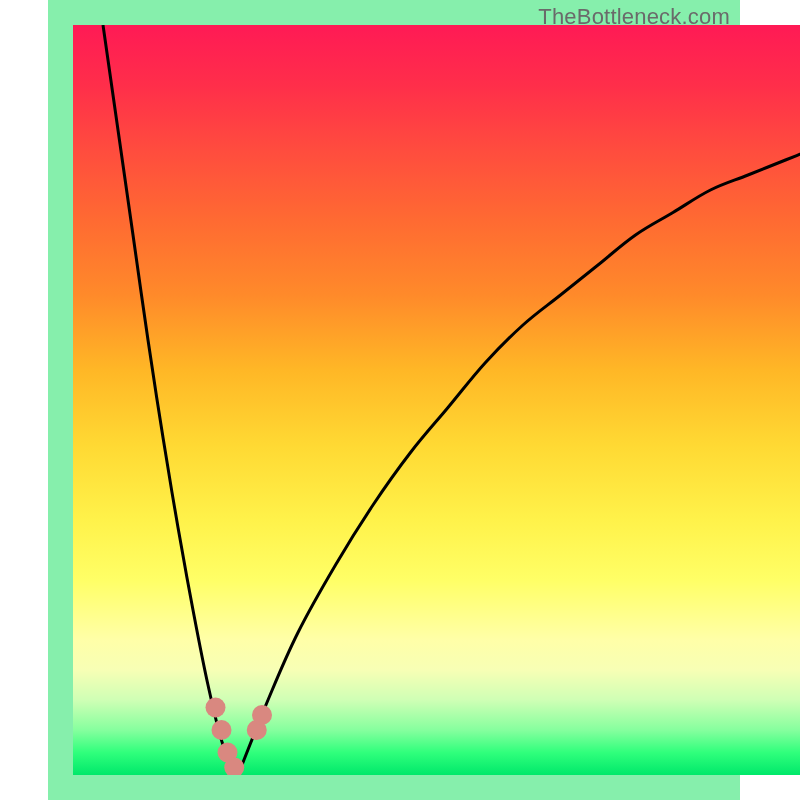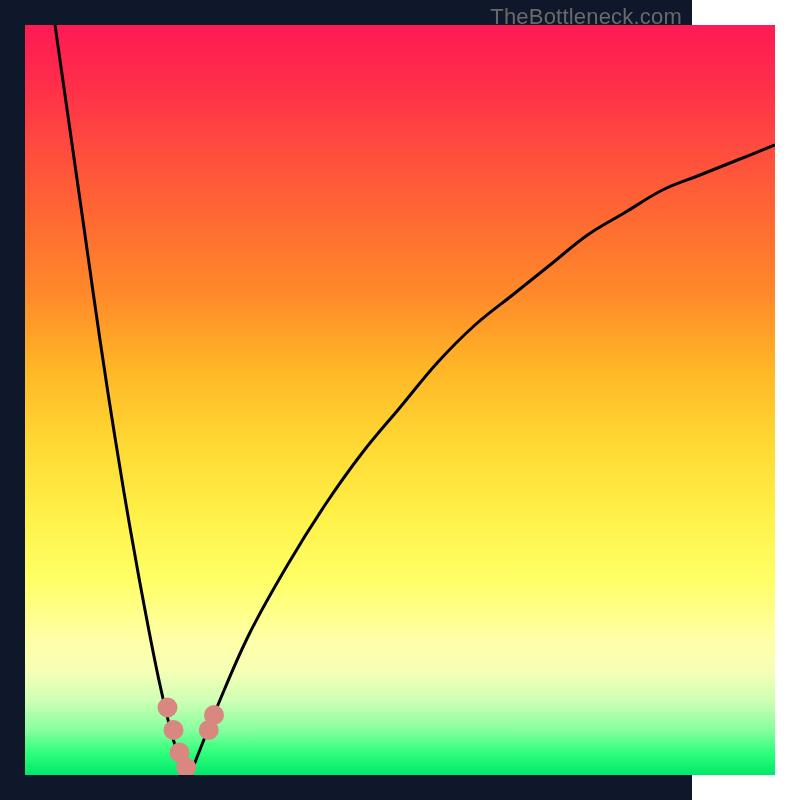--- a/index.html
+++ b/index.html
@@ -8,21 +8,22 @@
     width: 800px;
     height: 800px;
     overflow: hidden;
     background: #ffffff;
     font-family: Arial, Helvetica, sans-serif;
   }
   .stage {
     position: relative;
     width: 692px;
     height: 800px;
-    background: #0f172a;
+    background: #86efac;
+    margin-left: 48px;
   }
   .plot-area {
     position: absolute;
     left: 25px;
     top: 25px;
     width: 750px;
     height: 750px;
     overflow: hidden;
   }
   .gradient-bg {

